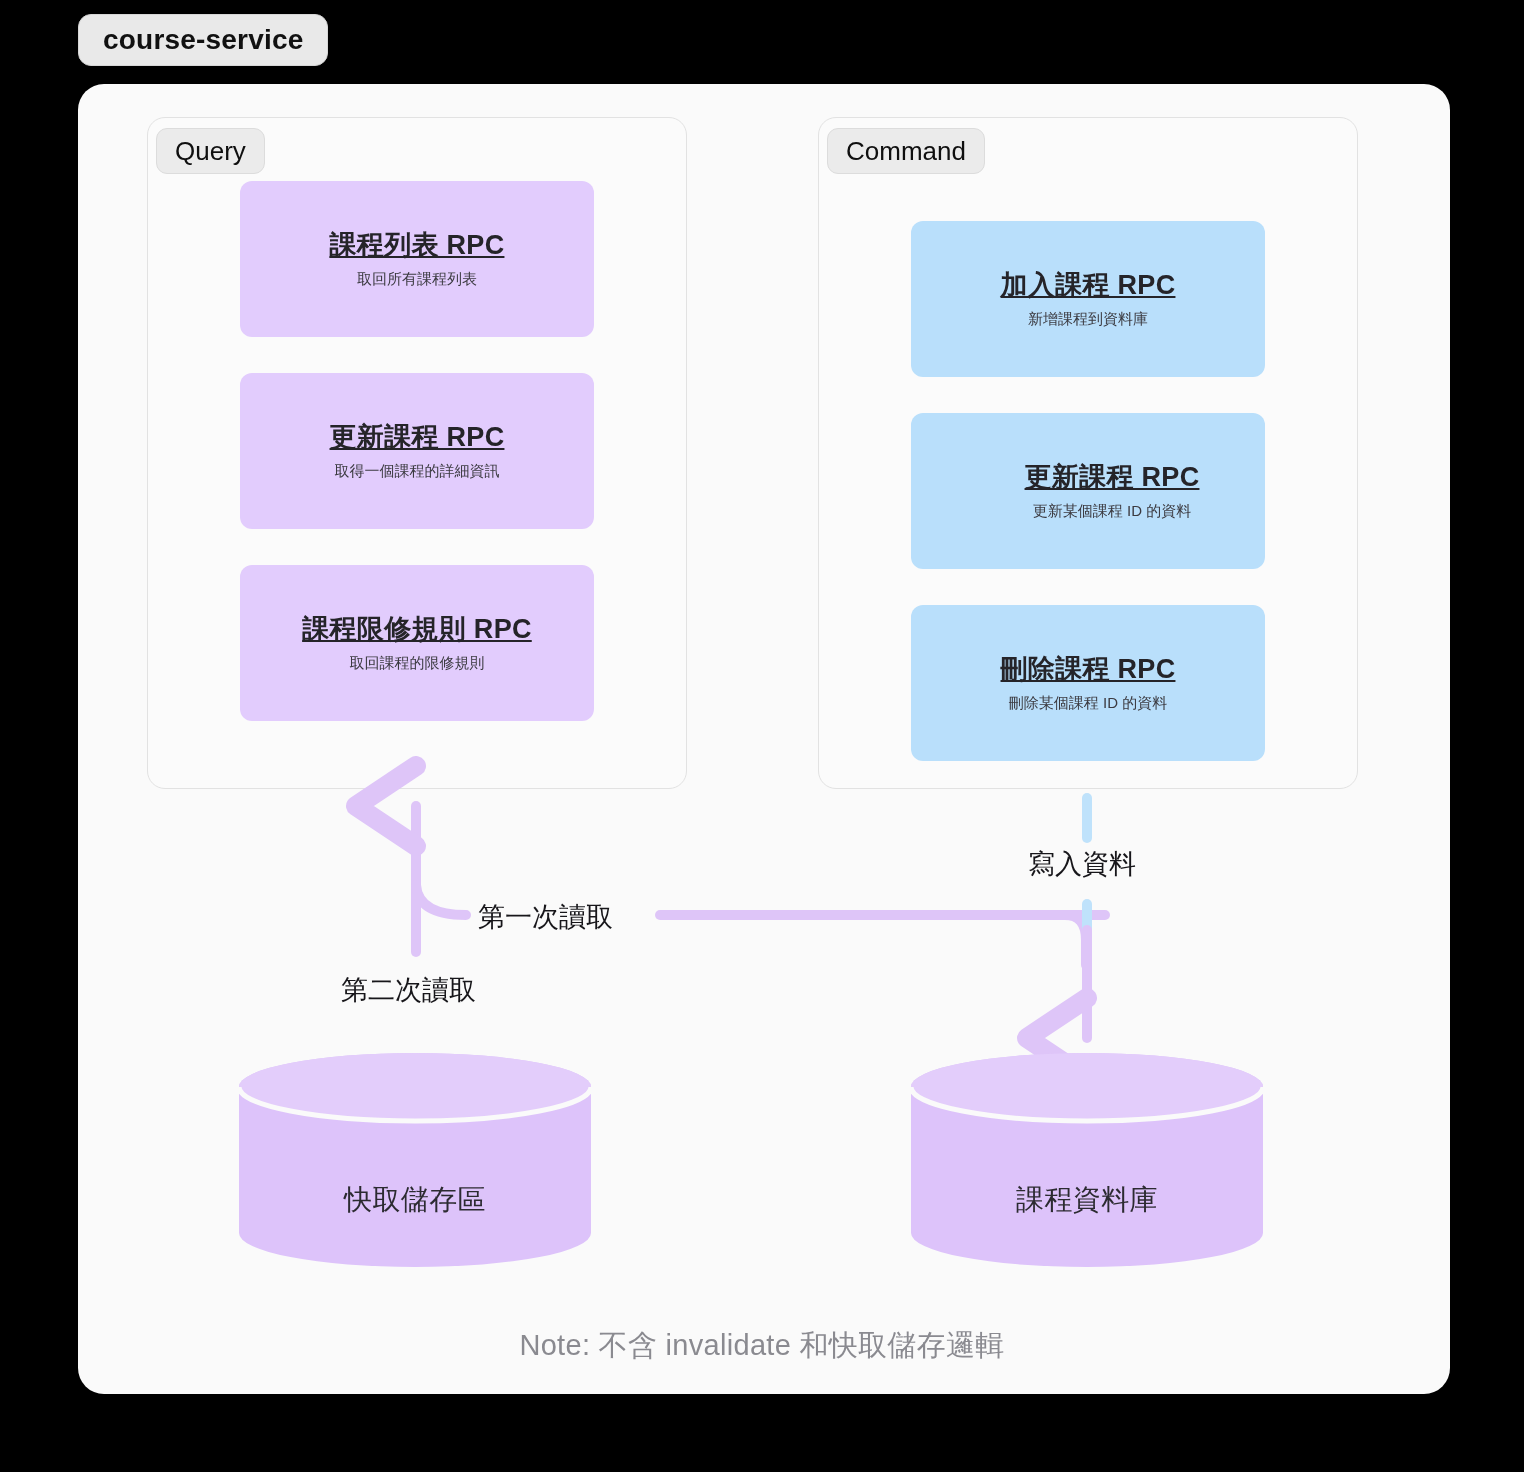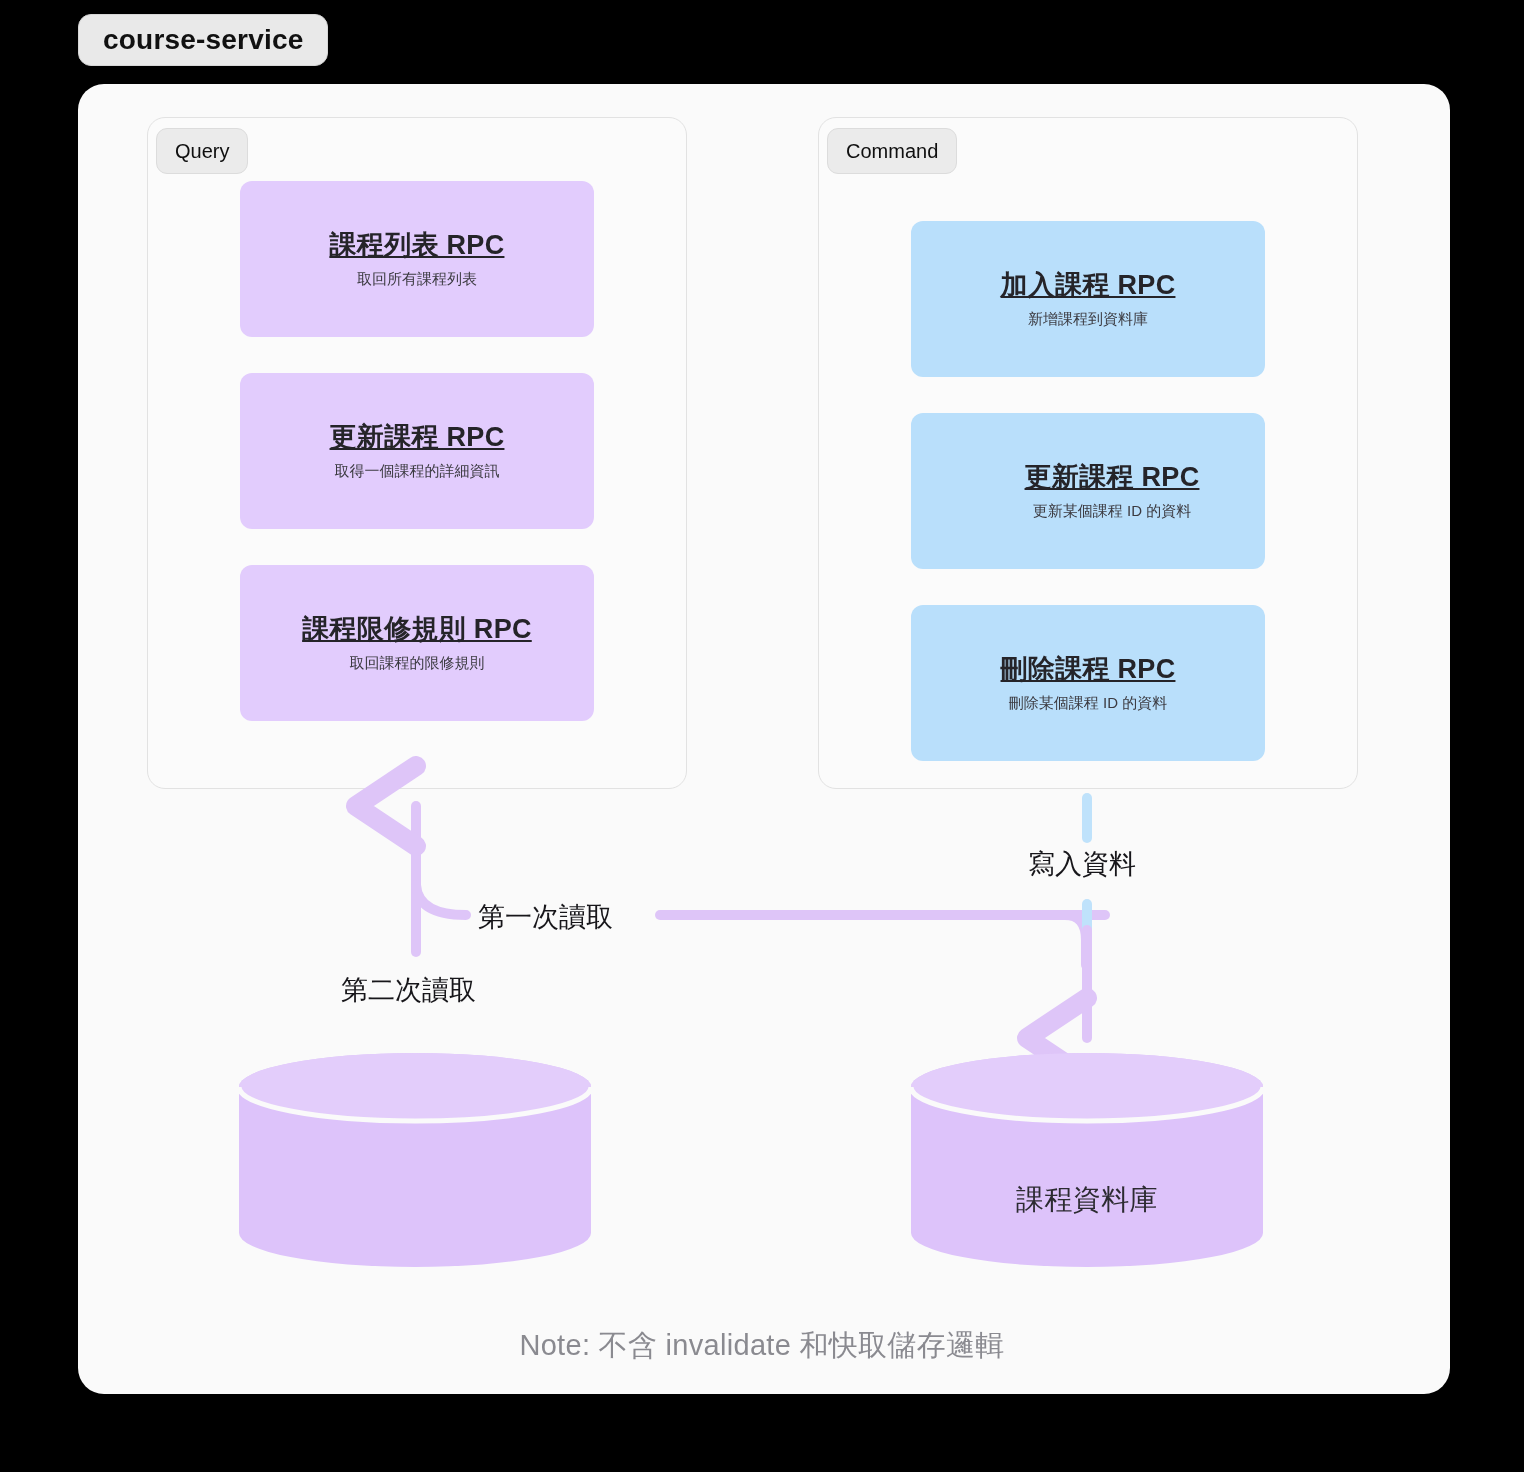--- a/index.html
+++ b/index.html
@@ -66,21 +66,21 @@
     position: absolute;
     top: 10px;
     left: 8px;
     height: 46px;
     display: flex;
     align-items: center;
     padding: 0 18px;
     background: #ebebeb;
     border: 1px solid #dcdcdc;
     border-radius: 11px;
-    font-size: 20px;
+    font-size: 26px;
     color: #0f0f0f;
     box-sizing: border-box;
     white-space: nowrap;
   }
 
   
   .card {
     position: absolute;
     width: 354px;
     height: 156px;
@@ -239,20 +239,21 @@
   <div class="edge-label" id="label-first">第一次讀取</div>
   <div class="edge-label" id="label-second">第二次讀取</div>
   <div class="edge-label" id="label-write">寫入資料</div>
 
   <div class="cylinder" id="cyl-cache">
     <svg width="352" height="214" viewBox="0 0 352 214" xmlns="http://www.w3.org/2000/svg">
       <path d="M0,34 A176,34 0 0,1 352,34 L352,180 A176,34 0 0,1 0,180 Z" fill="#ddc3fa"></path>
       <ellipse cx="176" cy="34" rx="176" ry="34" fill="#e3cdfb"></ellipse>
       <path d="M0,34 A176,34 0 0,0 352,34" fill="none" stroke="#fafafa" stroke-width="5"></path>
     </svg>
+    <div class="cyl-label">快取儲存區</div>
   </div>
 
   <div class="cylinder" id="cyl-db">
     <svg width="352" height="214" viewBox="0 0 352 214" xmlns="http://www.w3.org/2000/svg">
       <path d="M0,34 A176,34 0 0,1 352,34 L352,180 A176,34 0 0,1 0,180 Z" fill="#ddc3fa"></path>
       <ellipse cx="176" cy="34" rx="176" ry="34" fill="#e3cdfb"></ellipse>
       <path d="M0,34 A176,34 0 0,0 352,34" fill="none" stroke="#fafafa" stroke-width="5"></path>
     </svg>
     <div class="cyl-label">課程資料庫</div>
   </div>

